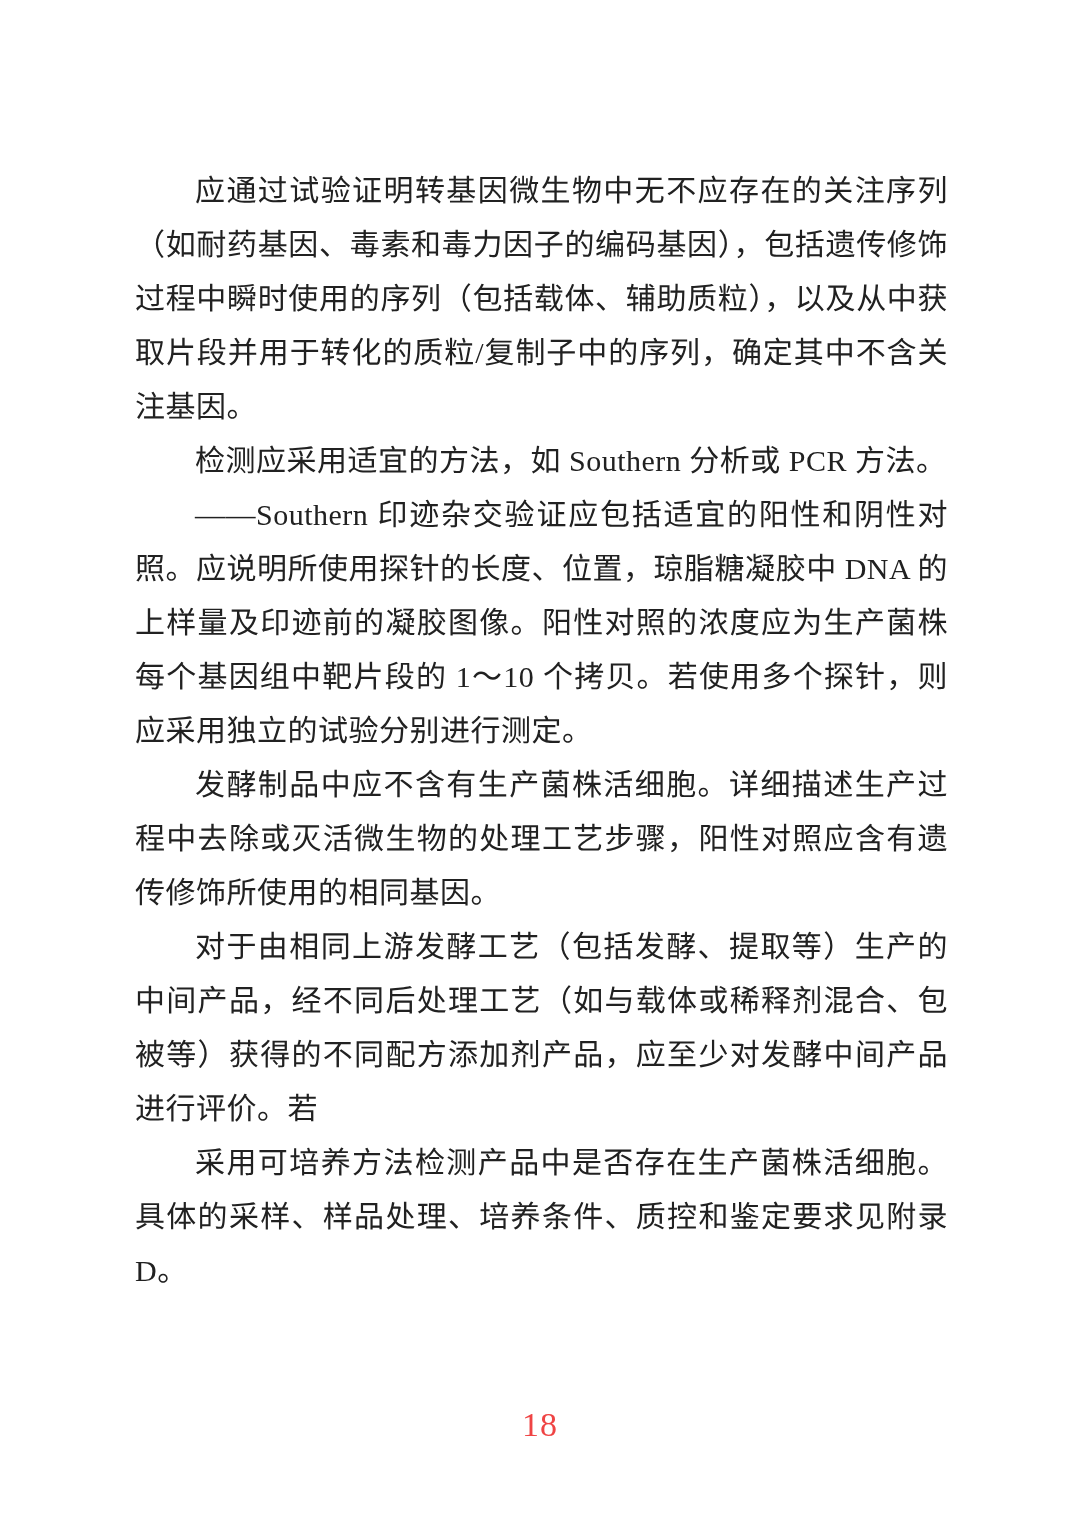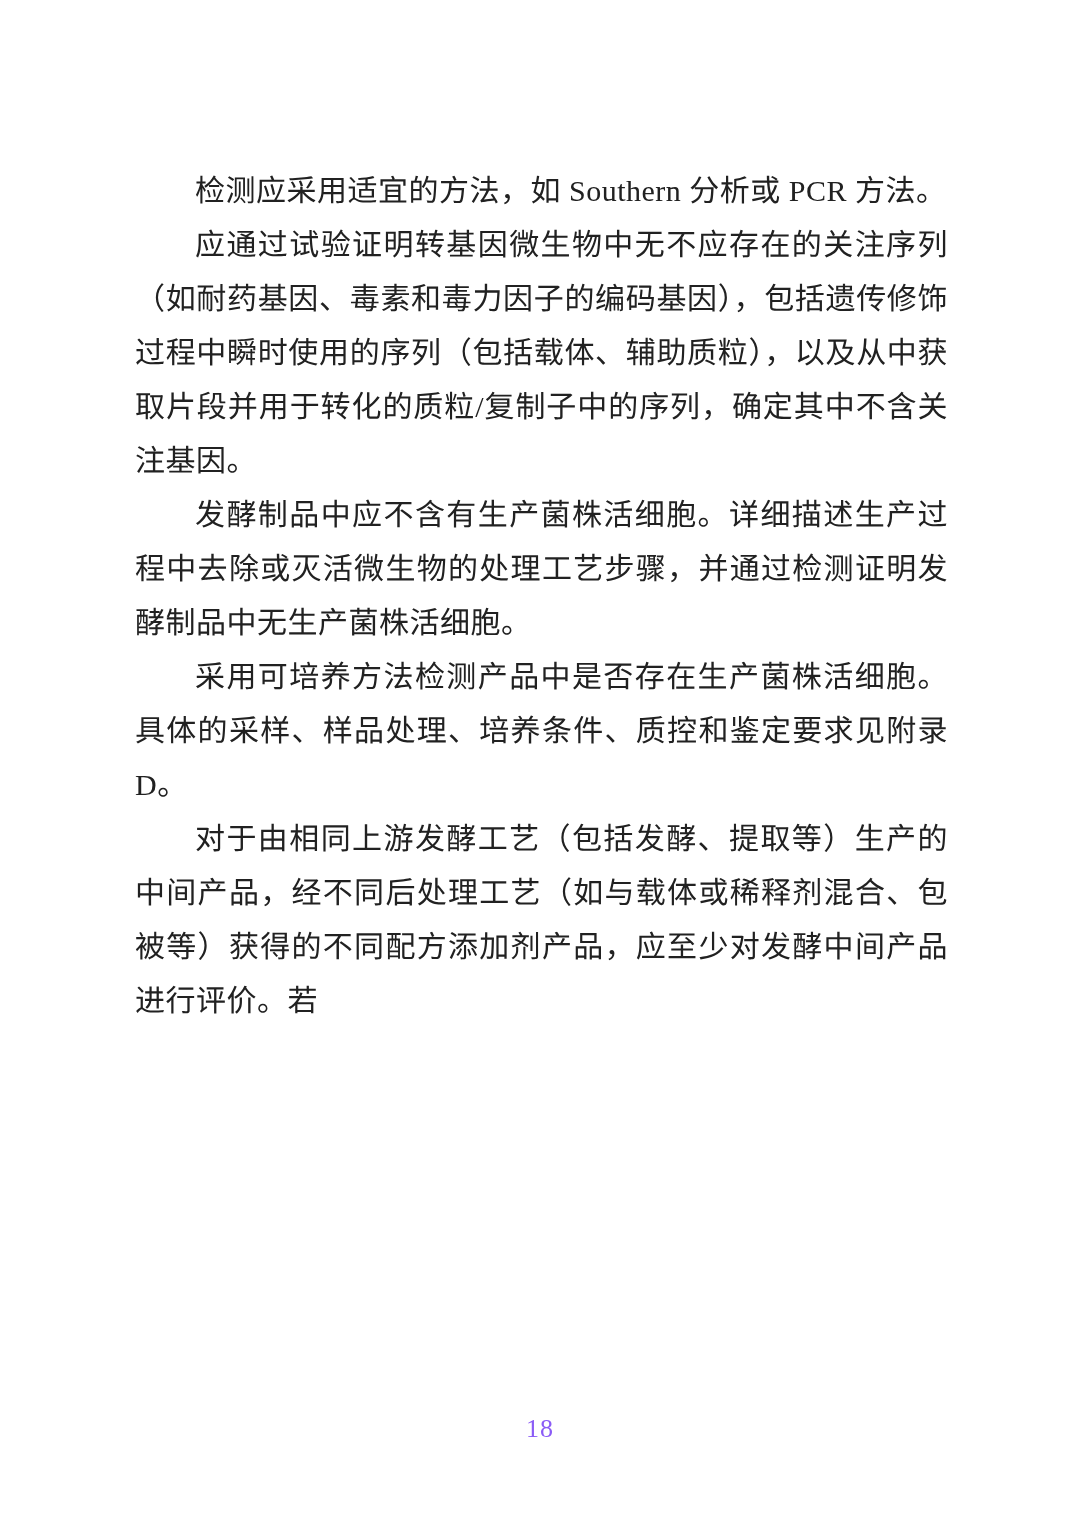--- a/index.html
+++ b/index.html
@@ -39,42 +39,43 @@
   }
   .footer {
     position: absolute;
     left: 0;
     right: 0;
     bottom: 82px;
     text-align: center;
   }
   .footer .page-number {
     font-family: "Liberation Serif", "DejaVu Serif", serif;
-    font-size: 26px;
-    color: #8b5cf6;
+    font-size: 34px;
+    color: #ef4444;
     letter-spacing: 1px;
   }
 </style>
 </head>
 <body>
 
 <div class="page">
 
   <main class="content">
+    <p>应通过试验证明转基因微生物中无不应存在的关注序列（如耐药基因、毒素和毒力因子的编码基因），包括遗传修饰过程中瞬时使用的序列（包括载体、辅助质粒），以及从中获取片段并用于转化的质粒/复制子中的序列，确定其中不含关注基因。</p>
+
     <p>检测应采用适宜的方法，如 Southern 分析或 PCR 方法。</p>
 
-    <p>应通过试验证明转基因微生物中无不应存在的关注序列（如耐药基因、毒素和毒力因子的编码基因），包括遗传修饰过程中瞬时使用的序列（包括载体、辅助质粒），以及从中获取片段并用于转化的质粒/复制子中的序列，确定其中不含关注基因。</p>
+    <p>——Southern 印迹杂交验证应包括适宜的阳性和阴性对照。应说明所使用探针的长度、位置，琼脂糖凝胶中 DNA 的上样量及印迹前的凝胶图像。阳性对照的浓度应为生产菌株每个基因组中靶片段的 1～10 个拷贝。若使用多个探针，则应采用独立的试验分别进行测定。</p>
 
 
 
+    <p>发酵制品中应不含有生产菌株活细胞。详细描述生产过程中去除或灭活微生物的处理工艺步骤，阳性对照应含有遗传修饰所使用的相同基因。</p>
 
-    <p>发酵制品中应不含有生产菌株活细胞。详细描述生产过程中去除或灭活微生物的处理工艺步骤，并通过检测证明发酵制品中无生产菌株活细胞。</p>
+    <p>对于由相同上游发酵工艺（包括发酵、提取等）生产的中间产品，经不同后处理工艺（如与载体或稀释剂混合、包被等）获得的不同配方添加剂产品，应至少对发酵中间产品进行评价。若</p>
 
     <p>采用可培养方法检测产品中是否存在生产菌株活细胞。具体的采样、样品处理、培养条件、质控和鉴定要求见附录 D。</p>
-
-    <p>对于由相同上游发酵工艺（包括发酵、提取等）生产的中间产品，经不同后处理工艺（如与载体或稀释剂混合、包被等）获得的不同配方添加剂产品，应至少对发酵中间产品进行评价。若</p>
   </main>
 
   <footer class="footer">
     <span class="page-number">18</span>
   </footer>
 
 </div>
 
 </body></html>

